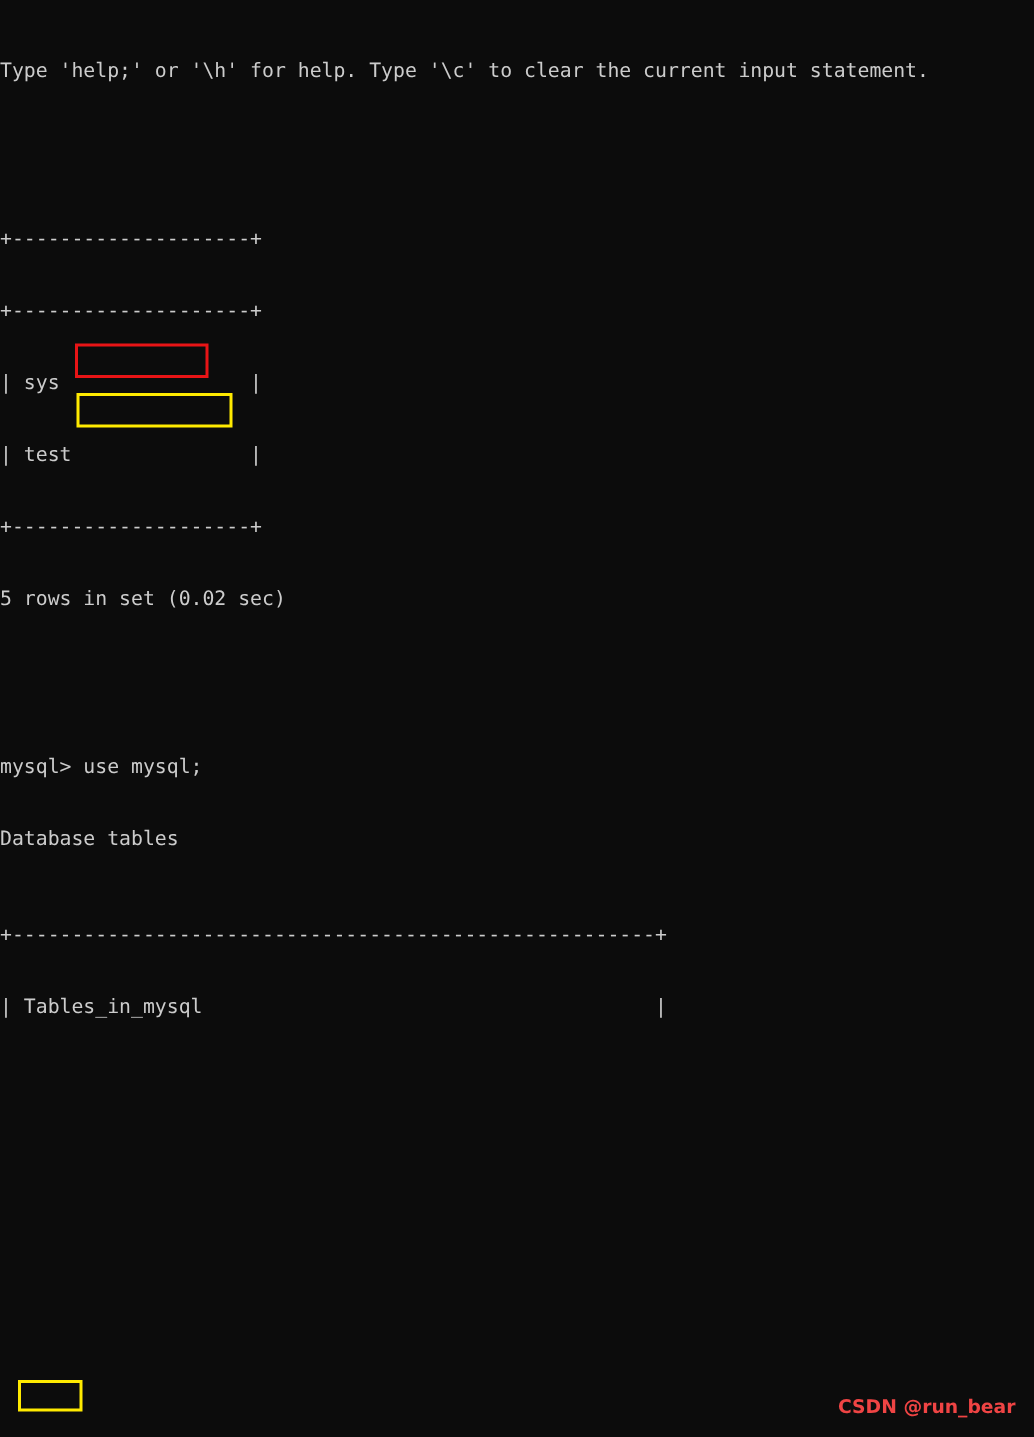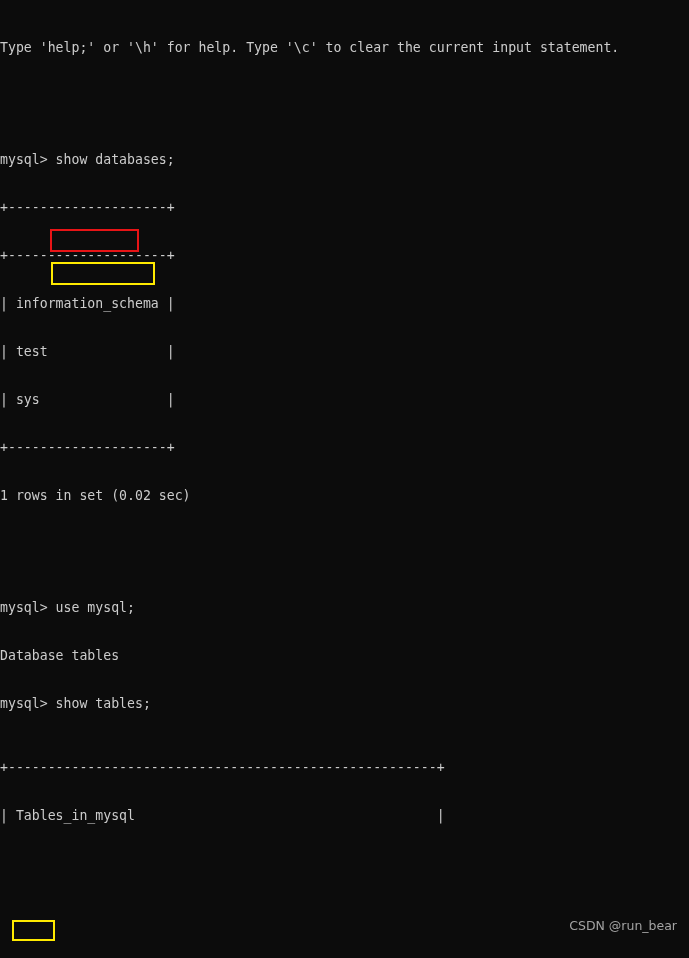--- a/index.html
+++ b/index.html
@@ -51,50 +51,48 @@
   }
   .hl-red {
     border: 2px solid #e81416;
   }
   .hl-yellow {
     border: 2px solid #ffea00;
   }
   .watermark {
     position: absolute;
     right: 12px;
-    bottom: 24px;
-    color: #a3a3a3;
+    bottom: 12px;
+    color: #ef4444;
     font-family: "DejaVu Sans", "Liberation Sans", sans-serif;
     font-size: 12.5px;
     line-height: 16px;
     white-space: pre;
+    font-weight: bold;
   }
 </style>
 </head>
 <body>
 
 <div id="terminal">
 
   <div class="lines">
     <span class="line">Type 'help;' or '\h' for help. Type '\c' to clear the current input statement.</span>
     <span class="line blank"> </span>
 
-    <span class="line">mysql&gt; show databases;</span>
     <span class="line">+--------------------+</span>
     <span class="line">+--------------------+</span>
-    <span class="line">| information_schema |</span>
+    <span class="line">| sys                |</span>
     <span class="line">| test               |</span>
-    <span class="line">| sys                |</span>
     <span class="line">+--------------------+</span>
-    <span class="line">1 rows in set (0.02 sec)</span>
+    <span class="line">5 rows in set (0.02 sec)</span>
     <span class="line blank"> </span>
 
     <span class="line">mysql&gt; use mysql;</span>
     <span class="line">Database tables</span>
-    <span class="line">mysql&gt; show tables;</span>
 
     <span class="line">+------------------------------------------------------+</span>
     <span class="line">| Tables_in_mysql                                      |</span>
     
 
     
     
     
     
     

